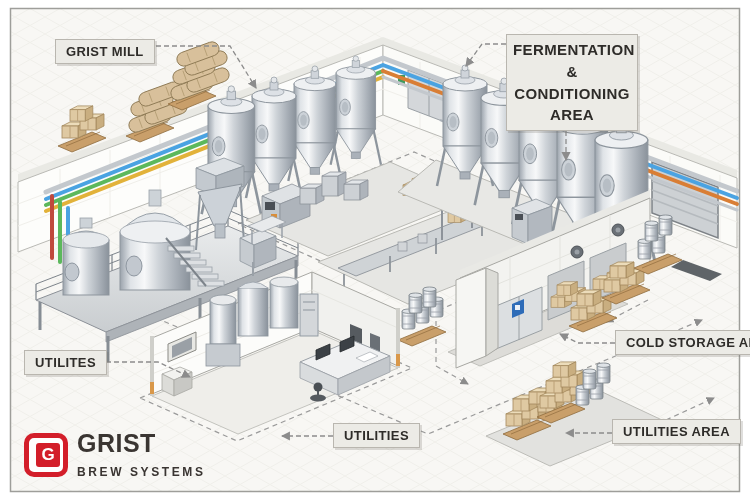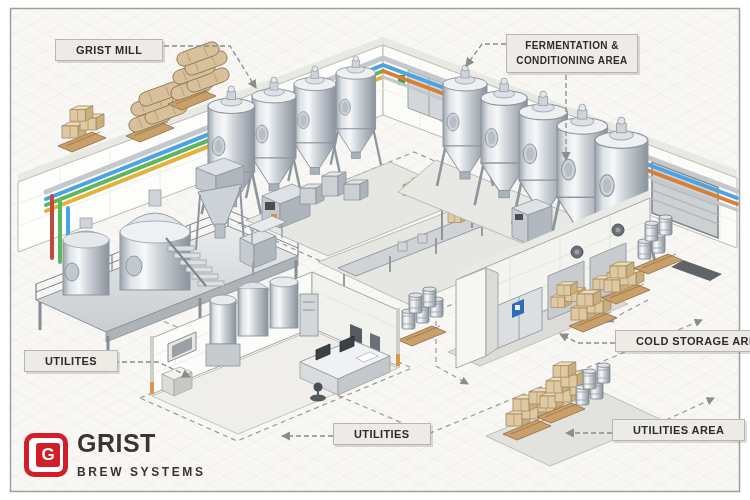--- a/index.html
+++ b/index.html
@@ -1,22 +1,22 @@
 <!DOCTYPE html>
 <html style="--label-bg: #ecebe6; --label-border: #b9b6af; --label-text: #2e2c29; --frame-line: #9e9e9a; --pipe-blue: #4aa3e2; --pipe-green: #5cb85c; --pipe-yellow: #e2b23a; --pipe-orange: #d97e35; --pipe-red: #c0493d; --steel: #c9ced4; --sack-tan: #d8c09b; --box-tan: #dfc9a2; --sign-blue: #2e6cb8; --sign-green: #3f9b5f; --accent: #d31e2a;"><head>
 <meta charset="utf-8">
 <style>
   html,body{margin:0;padding:0;background:#ffffff;}
   .stage{position:relative;width:750px;height:500px;background:#ffffff;overflow:hidden;
          font-family:"Liberation Sans",sans-serif;}
   .stage svg{position:absolute;left:0;top:0;}
   .lbl{position:absolute;background:var(--label-bg,#ecebe6);border:1px solid var(--label-border,#b9b6af);
-       color:var(--label-text,#2e2c29);font-weight:700;font-size:11px;letter-spacing:.4px;
-       padding:4px 20px;white-space:nowrap;box-shadow:2px 2px 0 rgba(110,105,95,.22);z-index:5;}
-  .lbl-wide{white-space:normal;width:118px;text-align:center;font-size:10px;line-height:1.45;padding:4px 6px;}
+       color:var(--label-text,#2e2c29);font-weight:700;font-size:13px;letter-spacing:.4px;
+       padding:4px 10px;white-space:nowrap;box-shadow:2px 2px 0 rgba(110,105,95,.22);z-index:5;}
+  .lbl-wide{white-space:normal;width:118px;text-align:center;font-size:15px;line-height:1.45;padding:4px 6px;}
   .logo{position:absolute;left:24px;top:431px;display:flex;align-items:center;gap:9px;z-index:6;}
   .logo-ring{width:44px;height:44px;border:5px solid var(--accent,#d31e2a);border-radius:10px;
              position:relative;background:#ffffff;box-sizing:border-box;}
   .logo-tile{position:absolute;right:3px;top:50%;transform:translateY(-50%);width:24px;height:24px;
              background:var(--accent,#d31e2a);border-radius:3px;display:flex;align-items:center;justify-content:center;}
   .logo-g{color:#ffffff;font-weight:800;font-size:17px;line-height:1;}
   .logo-name{color:#3a3532;font-weight:800;font-size:25px;letter-spacing:.5px;line-height:1;}
   .logo-tag{color:#3a3532;font-weight:800;font-size:12px;letter-spacing:2.6px;line-height:1;margin-top:10px;}
 </style>
 </head>

